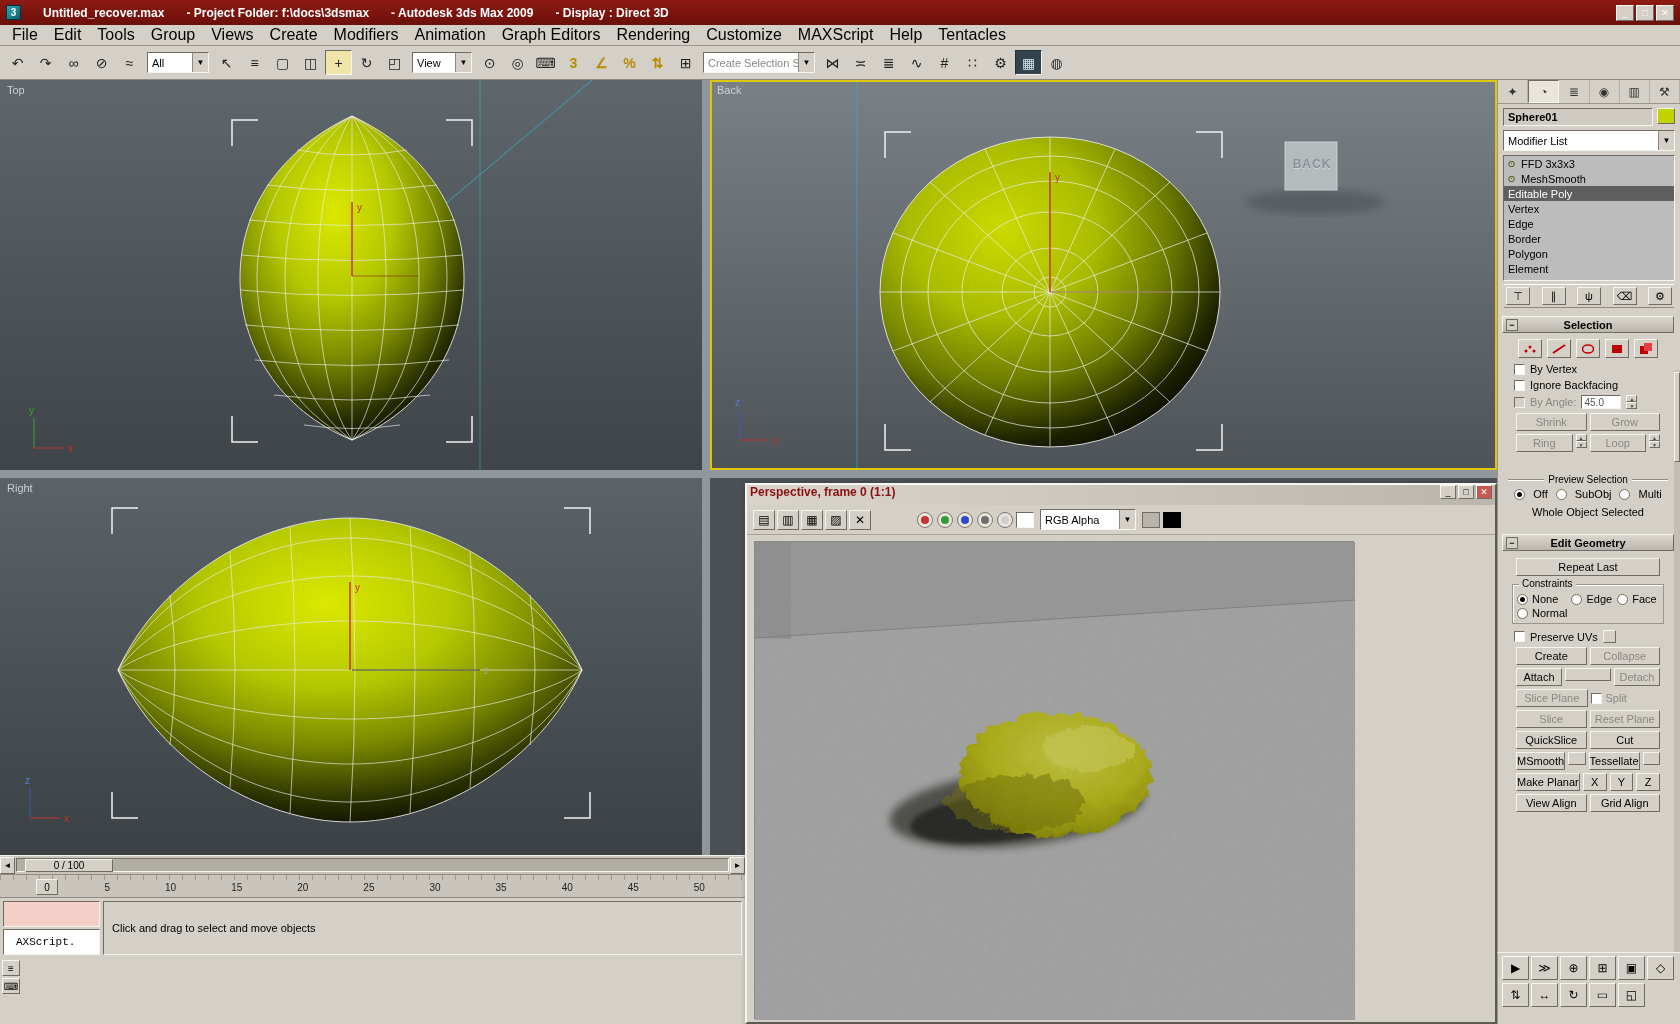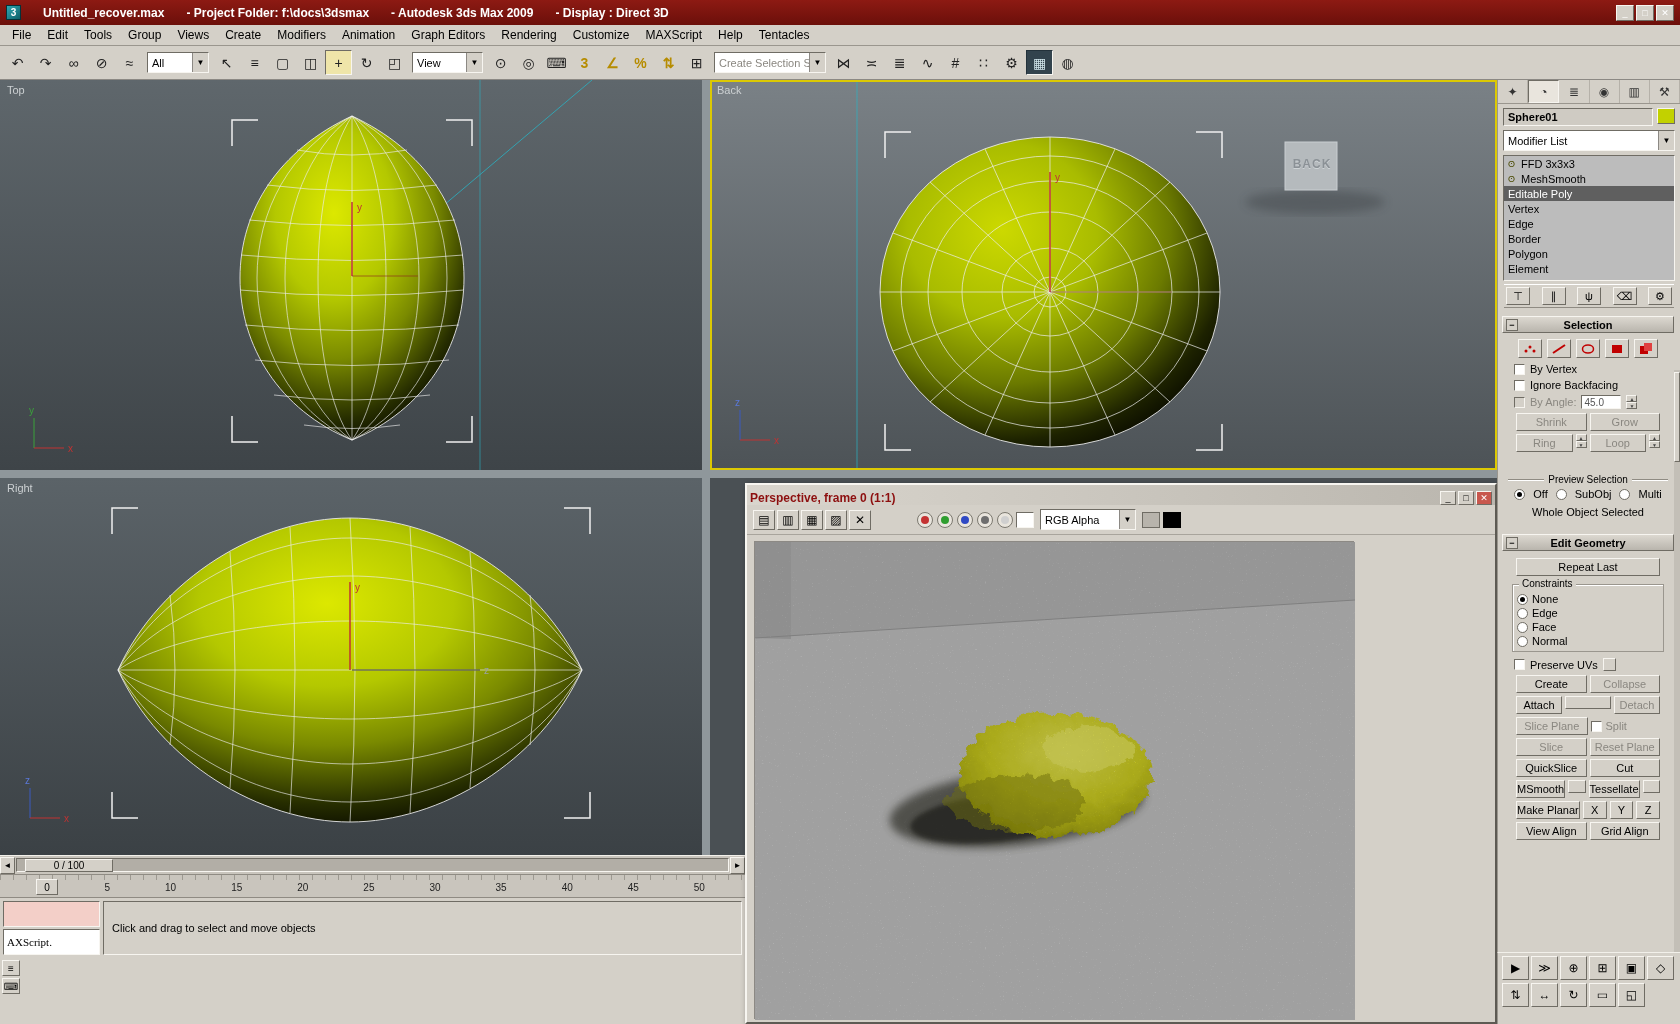--- a/index.html
+++ b/index.html
@@ -21,21 +21,21 @@
   color:#fff;padding:0 6px}
 .app-icon{width:15px;height:15px;background:linear-gradient(135deg,#2fa8b4,#0d5f68);
   border:1px solid #04333a;color:#fff;font-size:10px;display:flex;align-items:center;justify-content:center;font-weight:bold}
 .titlebar .seg{font-size:12px;font-weight:bold;white-space:nowrap}
 .win-btns{margin-left:auto;display:flex;gap:2px}
 .win-btn{width:18px;height:16px;font-size:9px}
 
 
 .menubar{position:absolute;left:0;top:25px;width:100%;height:21px;background:#d4d0c8;
   display:flex;align-items:center;padding:0 4px;border-bottom:1px solid #9a968e}
-.menu-item{padding:4px 8px;font-size:12px}
+.menu-item{padding:4px 8px;font-size:16px}
 
 
 .toolbar{position:absolute;left:0;top:46px;width:100%;height:34px;background:#d4d0c8;
   display:flex;align-items:center;gap:1px;padding:0 4px;border-bottom:1px solid #8c8984}
 .tgroup{display:flex;gap:1px;align-items:center}
 .icon-btn{width:27px;height:25px;display:flex;align-items:center;justify-content:center;
   font-size:14px;background:#d4d0c8;border:1px solid #d4d0c8;color:#222}
 .icon-btn.yellow{color:#b68c00;font-weight:bold}
 .icon-btn.active{background:#efe5a9;border-color:#6f6c64 #f7f5f0 #f7f5f0 #6f6c64}
 .icon-btn.pressed{background:#32434d;color:#cfe4ea;border-color:#22313a #f7f5f0 #f7f5f0 #22313a}
@@ -55,21 +55,21 @@
 .vp-right{left:0;top:398px;width:702px;height:377px;background:linear-gradient(#5b6368,#3b4145)}
 .vp-persp{left:710px;top:398px;width:787px;height:377px;background:#4a5054}
 .vp-label{position:absolute;left:7px;top:4px;color:#ccd0d2;font-size:11px}
 .back-cube-label{position:absolute;left:1285px;top:157px;width:54px;text-align:center;
   color:#8b9196;font-weight:bold;font-size:12px;letter-spacing:1px;text-shadow:0 1px 0 #cfd4d7}
 
 
 .rfw{position:absolute;left:745px;top:483px;width:752px;height:541px;background:#d4d0c8;
   border:2px solid;border-color:#f7f5f0 #5d5a53 #5d5a53 #f7f5f0;box-shadow:2px 2px 6px rgba(0,0,0,.4)}
 .rfw-title{height:20px;background:linear-gradient(90deg,#d9d5cd,#bab6ae);display:flex;
-  align-items:flex-end;padding:0 3px;gap:8px}
+  align-items:flex-start;padding:0 3px;gap:8px}
 .rfw-title .t{color:#8d0f0f;font-weight:bold;font-size:12px;flex:1}
 .rfw-title .win-btn{width:16px;height:14px}
 .rfw-title .win-btn.close{background:#c8574d;color:#fff}
 .rfw-tools{height:30px;display:flex;align-items:center;gap:3px;padding:0 6px;
   border-bottom:1px solid #a8a49c}
 .rfw-ico{width:22px;height:20px;font-size:12px}
 .chan{width:16px;height:16px;border-radius:50%;border:1px solid #7b786f;background:#e8e4dc;
   display:flex;align-items:center;justify-content:center}
 .chan::after{content:"";width:8px;height:8px;border-radius:50%;background:var(--c,#999)}
 .swatch{width:18px;height:16px}
@@ -119,21 +119,21 @@
 .two-col .btn{flex:1}
 .sep-label{display:flex;align-items:center;gap:4px;margin:22px 4px 3px 4px;font-size:10px}
 .sep-label::before,.sep-label::after{content:"";flex:1;border-top:1px solid #8f8b83;border-bottom:1px solid #fff}
 .radio-row{display:flex;align-items:center;justify-content:center;gap:8px;margin:3px 2px;font-size:11px}
 .radio{width:11px;height:11px;border-radius:50%;border:1px solid #6f6c64;background:#fff;
   display:inline-flex;align-items:center;justify-content:center}
 .radio.selected::after{content:"";width:5px;height:5px;border-radius:50%;background:#000}
 .center-txt{text-align:center;margin:6px 0 2px 0}
 .groupbox{position:relative;border:1px solid #9a968e;box-shadow:inset 1px 1px 0 #fff;margin:8px 8px 6px 8px;padding:8px 4px 4px 4px}
 .groupbox .legend{position:absolute;left:6px;top:-7px;background:#d4d0c8;padding:0 3px;font-size:10px}
-.cons-grid{display:grid;grid-template-columns:1fr;gap:2px 4px;font-size:11px}
+.cons-grid{display:grid;grid-template-columns:1fr 1fr 1fr;gap:2px 4px;font-size:11px}
 .cons-item{display:flex;align-items:center;gap:4px}
 .mini-sq{width:13px;height:13px}
 .xyz{width:17px;flex:0 0 17px}
 .cp-scroll{position:absolute;right:0;top:290px;width:6px;height:582px;background:#c3bfb7}
 .cp-thumb{position:absolute;left:0;top:2px;width:6px;height:90px}
 
 
 .tslider{position:absolute;left:0;top:855px;width:745px;height:19px;background:#c9c5bd;
   display:flex;align-items:center;border-top:1px solid #f2f0ea}
 .ts-arrow{width:15px;height:17px;font-size:8px}
@@ -142,21 +142,21 @@
 .ts-handle{position:absolute;left:8px;top:0;width:88px;height:13px;font-size:10px}
 .ruler{position:absolute;left:0;top:874px;width:745px;height:24px;background:#c9c5bd;
   border-top:1px solid #8f8b83;border-bottom:1px solid #8f8b83;
   background-image:repeating-linear-gradient(90deg,#9d9991 0,#9d9991 1px,transparent 1px,transparent 13px);
   background-size:100% 5px;background-repeat:no-repeat;background-position:0 0}
 .ticks{display:flex;justify-content:space-between;padding:7px 40px 0 44px;font-size:10px;color:#222}
 .frame-marker{position:absolute;left:36px;top:4px;width:22px;height:16px;font-size:10px}
 .statusbar{position:absolute;left:0;top:898px;width:745px;height:60px;background:#d4d0c8;display:flex;gap:3px;padding:3px}
 .listener-col{width:97px;display:flex;flex-direction:column;gap:2px}
 .listener-pink{flex:1;background:#f3cfc8}
-.listener-white{flex:1;background:#fff;display:flex;align-items:center;padding-left:3px;font-family:Liberation Serif, serif;font-size:11px}
+.listener-white{flex:1;background:#fff;display:flex;align-items:center;padding-left:12px;font-family:Liberation Mono, monospace;font-size:11px}
 .status-col{flex:1;display:flex;flex-direction:column;gap:2px}
 .status-field{flex:1;display:flex;align-items:center;padding-left:8px;background:#d4d0c8}
 .mini-icons{position:absolute;left:2px;top:960px;display:flex;flex-direction:column;gap:2px}
 .mini-icons .btn{width:18px;height:16px;font-size:10px}
 .bottom-left-fill{position:absolute;left:0;top:958px;width:745px;height:66px;background:#d4d0c8}
 
 
 .navc{position:absolute;left:1497px;top:952px;width:183px;height:72px;background:#d4d0c8;
   border-left:1px solid #9a968e;border-top:1px solid #f2f0ea;padding:3px 4px}
 .nav-row{display:flex;gap:2px;margin-bottom:3px}
@@ -211,21 +211,21 @@
     </div>
     <div class="tgroup">
         <div class="icon-btn">↖</div>
         <div class="icon-btn">≡</div>
         <div class="icon-btn">▢</div>
         <div class="icon-btn">◫</div>
         <div class="icon-btn active">+</div>
         <div class="icon-btn">↻</div>
         <div class="icon-btn">◰</div>
       </div>
-    <div class="combo" style="width:71px">
+    <div class="combo" style="width:60px">
       <span class="cval">View</span>
       <span class="arrow">▼</span>
     </div>
     <div class="tgroup">
         <div class="icon-btn">⊙</div>
         <div class="icon-btn">◎</div>
         <div class="icon-btn">⌨</div>
         <div class="icon-btn yellow">3</div>
         <div class="icon-btn yellow">∠</div>
         <div class="icon-btn yellow">%</div>

